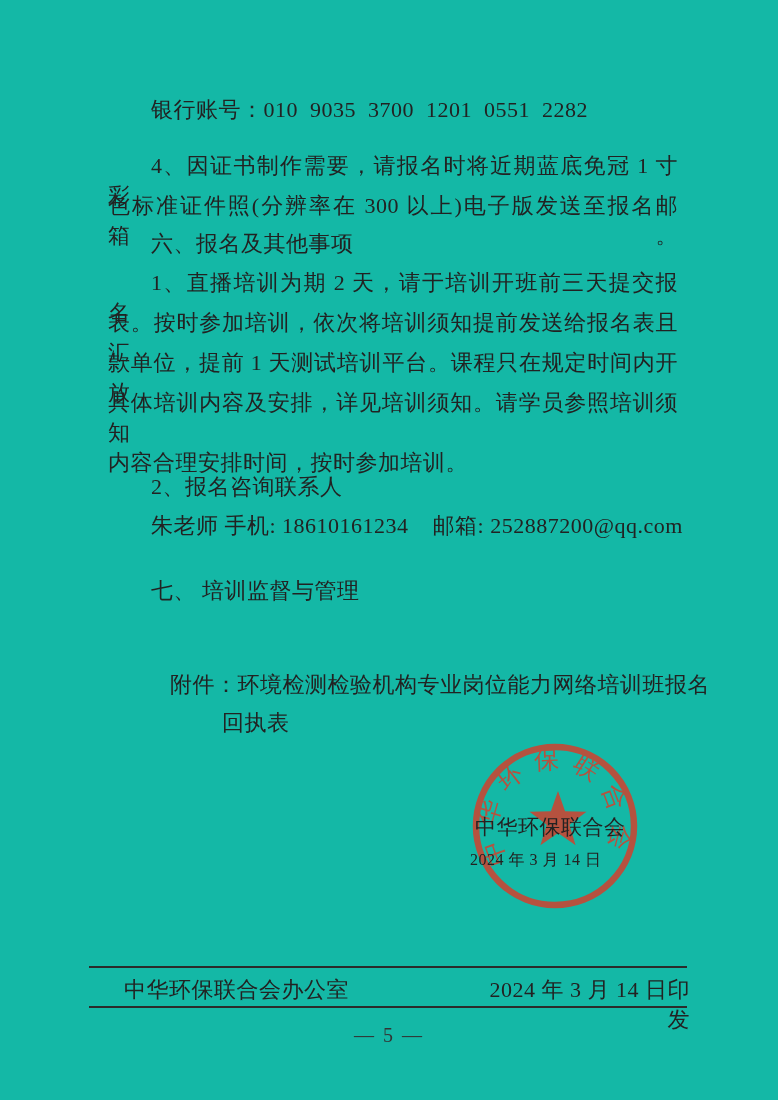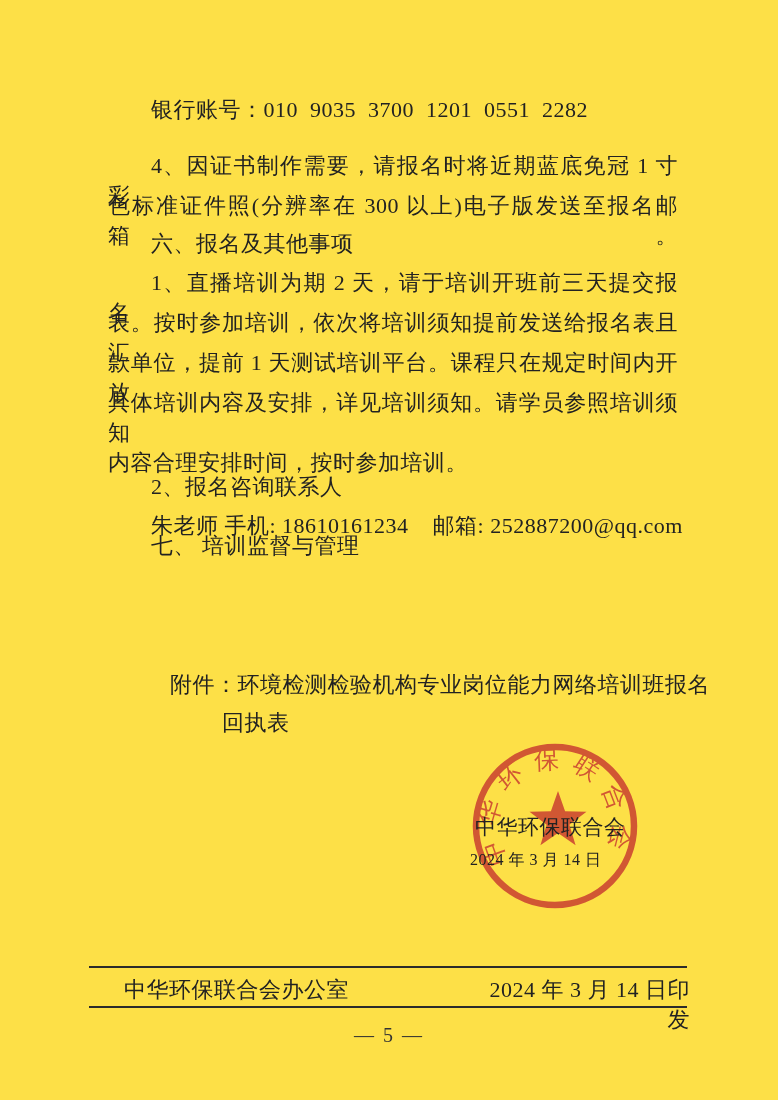--- a/index.html
+++ b/index.html
@@ -5,21 +5,21 @@
   html, body { margin: 0; padding: 0; }
   body {
     width: 778px; height: 1100px;
     background: #ffffff;
     overflow: hidden;
     font-family: "Liberation Serif", "DejaVu Serif", serif;
   }
   .page {
     position: relative;
     width: 778px; height: 1100px;
-    background: #fde047;
+    background: #14b8a6;
   }
   .line {
     position: absolute;
     font-size: 22px;
     line-height: 30px;
     color: #222222;
     letter-spacing: 0.5px;
     white-space: pre-wrap;
   }
   .just {
@@ -67,21 +67,21 @@
 
   <div class="line just indent" style="top:268px;">1、直播培训为期 2 天，请于培训开班前三天提交报名</div>
   <div class="line just" style="top:308px;">表。按时参加培训，依次将培训须知提前发送给报名表且汇</div>
   <div class="line just" style="top:348px;">款单位，提前 1 天测试培训平台。课程只在规定时间内开放，</div>
   <div class="line just" style="top:388px;">具体培训内容及安排，详见培训须知。请学员参照培训须知</div>
   <div class="line" style="left:108px; top:448px;">内容合理安排时间，按时参加培训。</div>
 
   <div class="line" style="left:151px; top:472px;">2、报名咨询联系人</div>
   <div class="line" style="left:151px; top:511px;">朱老师 手机: 18610161234    邮箱: 252887200@qq.com</div>
 
-  <div class="line" style="left:151px; top:531px;">七、 培训监督与管理</div>
+  <div class="line" style="left:151px; top:576px;">七、 培训监督与管理</div>
 
   <div class="line" style="left:138px; top:670px;margin-left:32px;">附件：环境检测检验机构专业岗位能力网络培训班报名</div>
   <div class="line" style="left:222px; top:708px;">回执表</div>
 
   <svg class="seal-svg" viewBox="0 0 170 170">
     <circle cx="85" cy="85" r="79" fill="none" stroke-width="6.5" stroke="#cc4531"></circle>
     <polygon points="88,50 95.1,70.3 116.5,70.7 99.4,83.7 105.6,104.3 88,92 70.4,104.3 76.6,83.7 59.5,70.7 80.9,70.3" fill="#cc4531"></polygon>
     <defs>
       <path id="sealArc" d="M 44 126 A 58 58 0 1 1 126 126" fill="none"></path>
     </defs>

